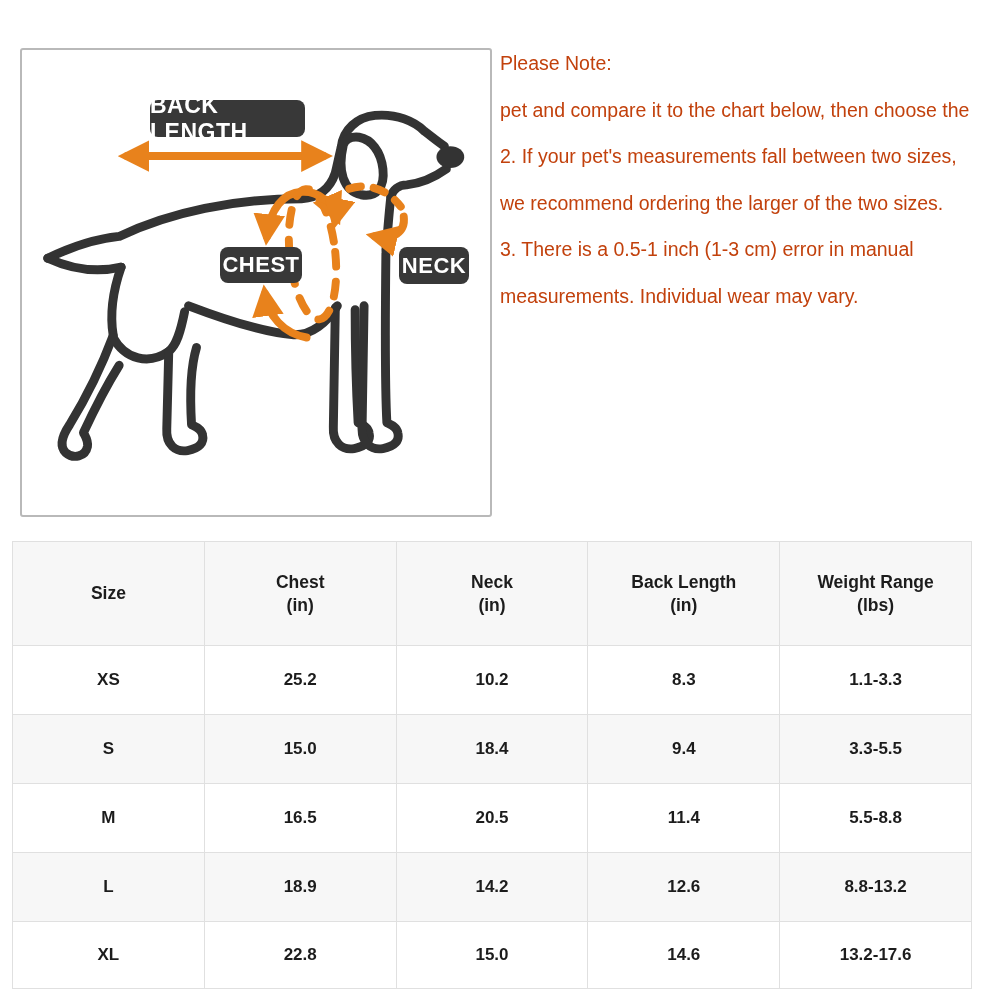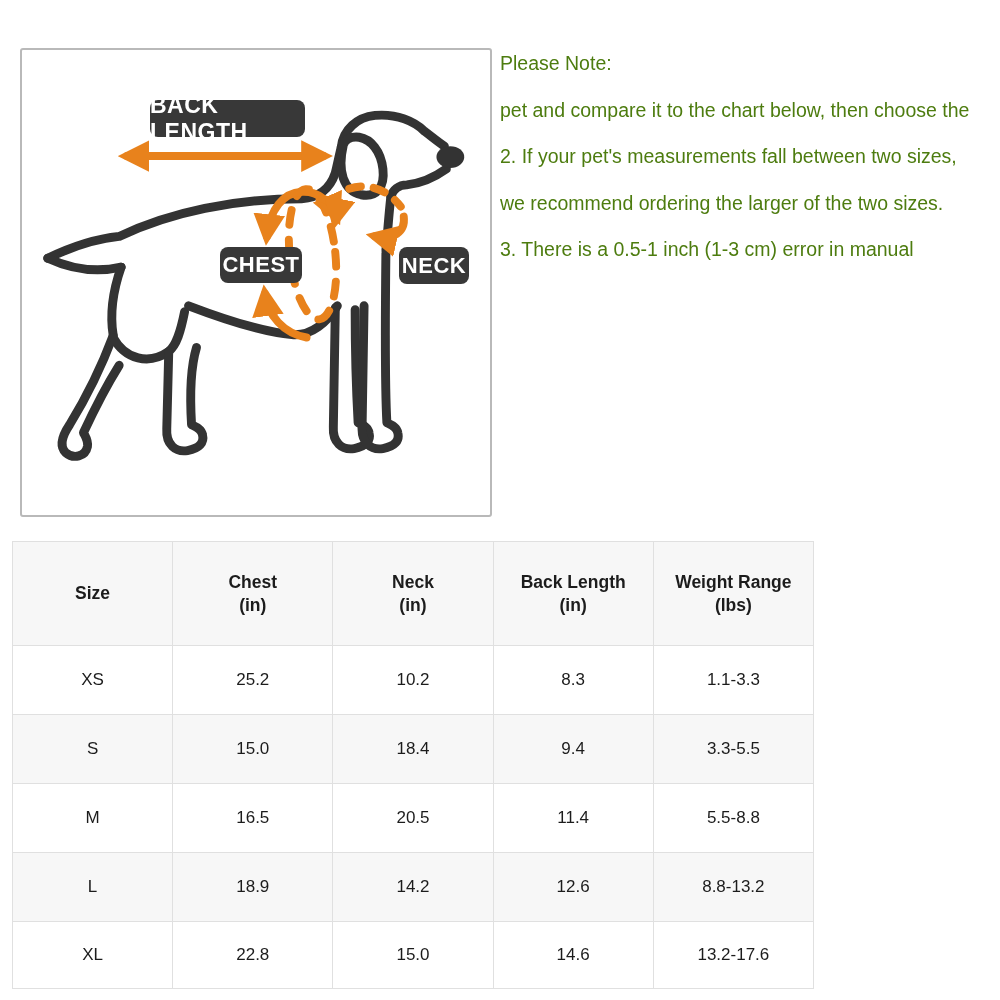--- a/index.html
+++ b/index.html
@@ -27,30 +27,30 @@
 
   .badge{position:absolute;background:var(--badge-bg);color:var(--badge-text);
     border-radius:8px;display:flex;align-items:center;justify-content:center;
     font-weight:700;letter-spacing:.5px;}
   .badge-backlength{left:128px;top:50px;width:155px;height:37px;font-size:23px;}
   .badge-chest{left:198px;top:197px;width:82px;height:36px;font-size:22px;}
   .badge-neck{left:377px;top:197px;width:70px;height:37px;font-size:22px;}
 
   
   .notes{position:absolute;left:500px;top:40px;width:496px;
-    font-size:19.5px;line-height:46.5px;color:#4d7c0f;}
+    font-size:19.5px;line-height:46.5px;color:#c2410c;}
   .note-line{white-space:nowrap;}
 
   
-  .size-table{position:absolute;left:12px;top:541px;width:802px;
+  .size-table{position:absolute;left:12px;top:541px;width:960px;
     border-collapse:collapse;table-layout:fixed;}
   .size-table th,.size-table td{border:1px solid #e0e0e0;text-align:center;
     vertical-align:middle;color:#1c1c1c;}
   .size-table thead tr{height:104px;}
-  .size-table tbody tr{height:69px;}
+  .size-table tbody tr{height:69px;font-weight:bold;}
   .size-table tbody tr:last-child{height:67px;}
   .size-table th{background:#f7f7f7;font-size:17.5px;font-weight:700;line-height:23px;}
   .size-table td{font-size:17px;background:#ffffff;}
   .size-table tbody tr.alt td{background:#f7f7f7;}
 </style>
 </head>
 <body>
 
 <div class="stage">
 
@@ -120,20 +120,21 @@
       <span>NECK</span>
     </div>
   </div>
 
   <div class="notes">
     <div class="note-line">Please Note:</div>
     <div class="note-line">pet and compare it to the chart below, then choose the</div>
     <div class="note-line">2. If your pet's measurements fall between two sizes,</div>
     <div class="note-line">we recommend ordering the larger of the two sizes.</div>
     <div class="note-line">3. There is a 0.5-1 inch (1-3 cm) error in manual</div>
+    <div class="note-line">measurements. Individual wear may vary.</div>
   </div>
 
   <table class="size-table">
     <thead>
       <tr>
         <th>
           <span>Size</span>
         </th>
         <th>
           <span>Chest</span><br>

